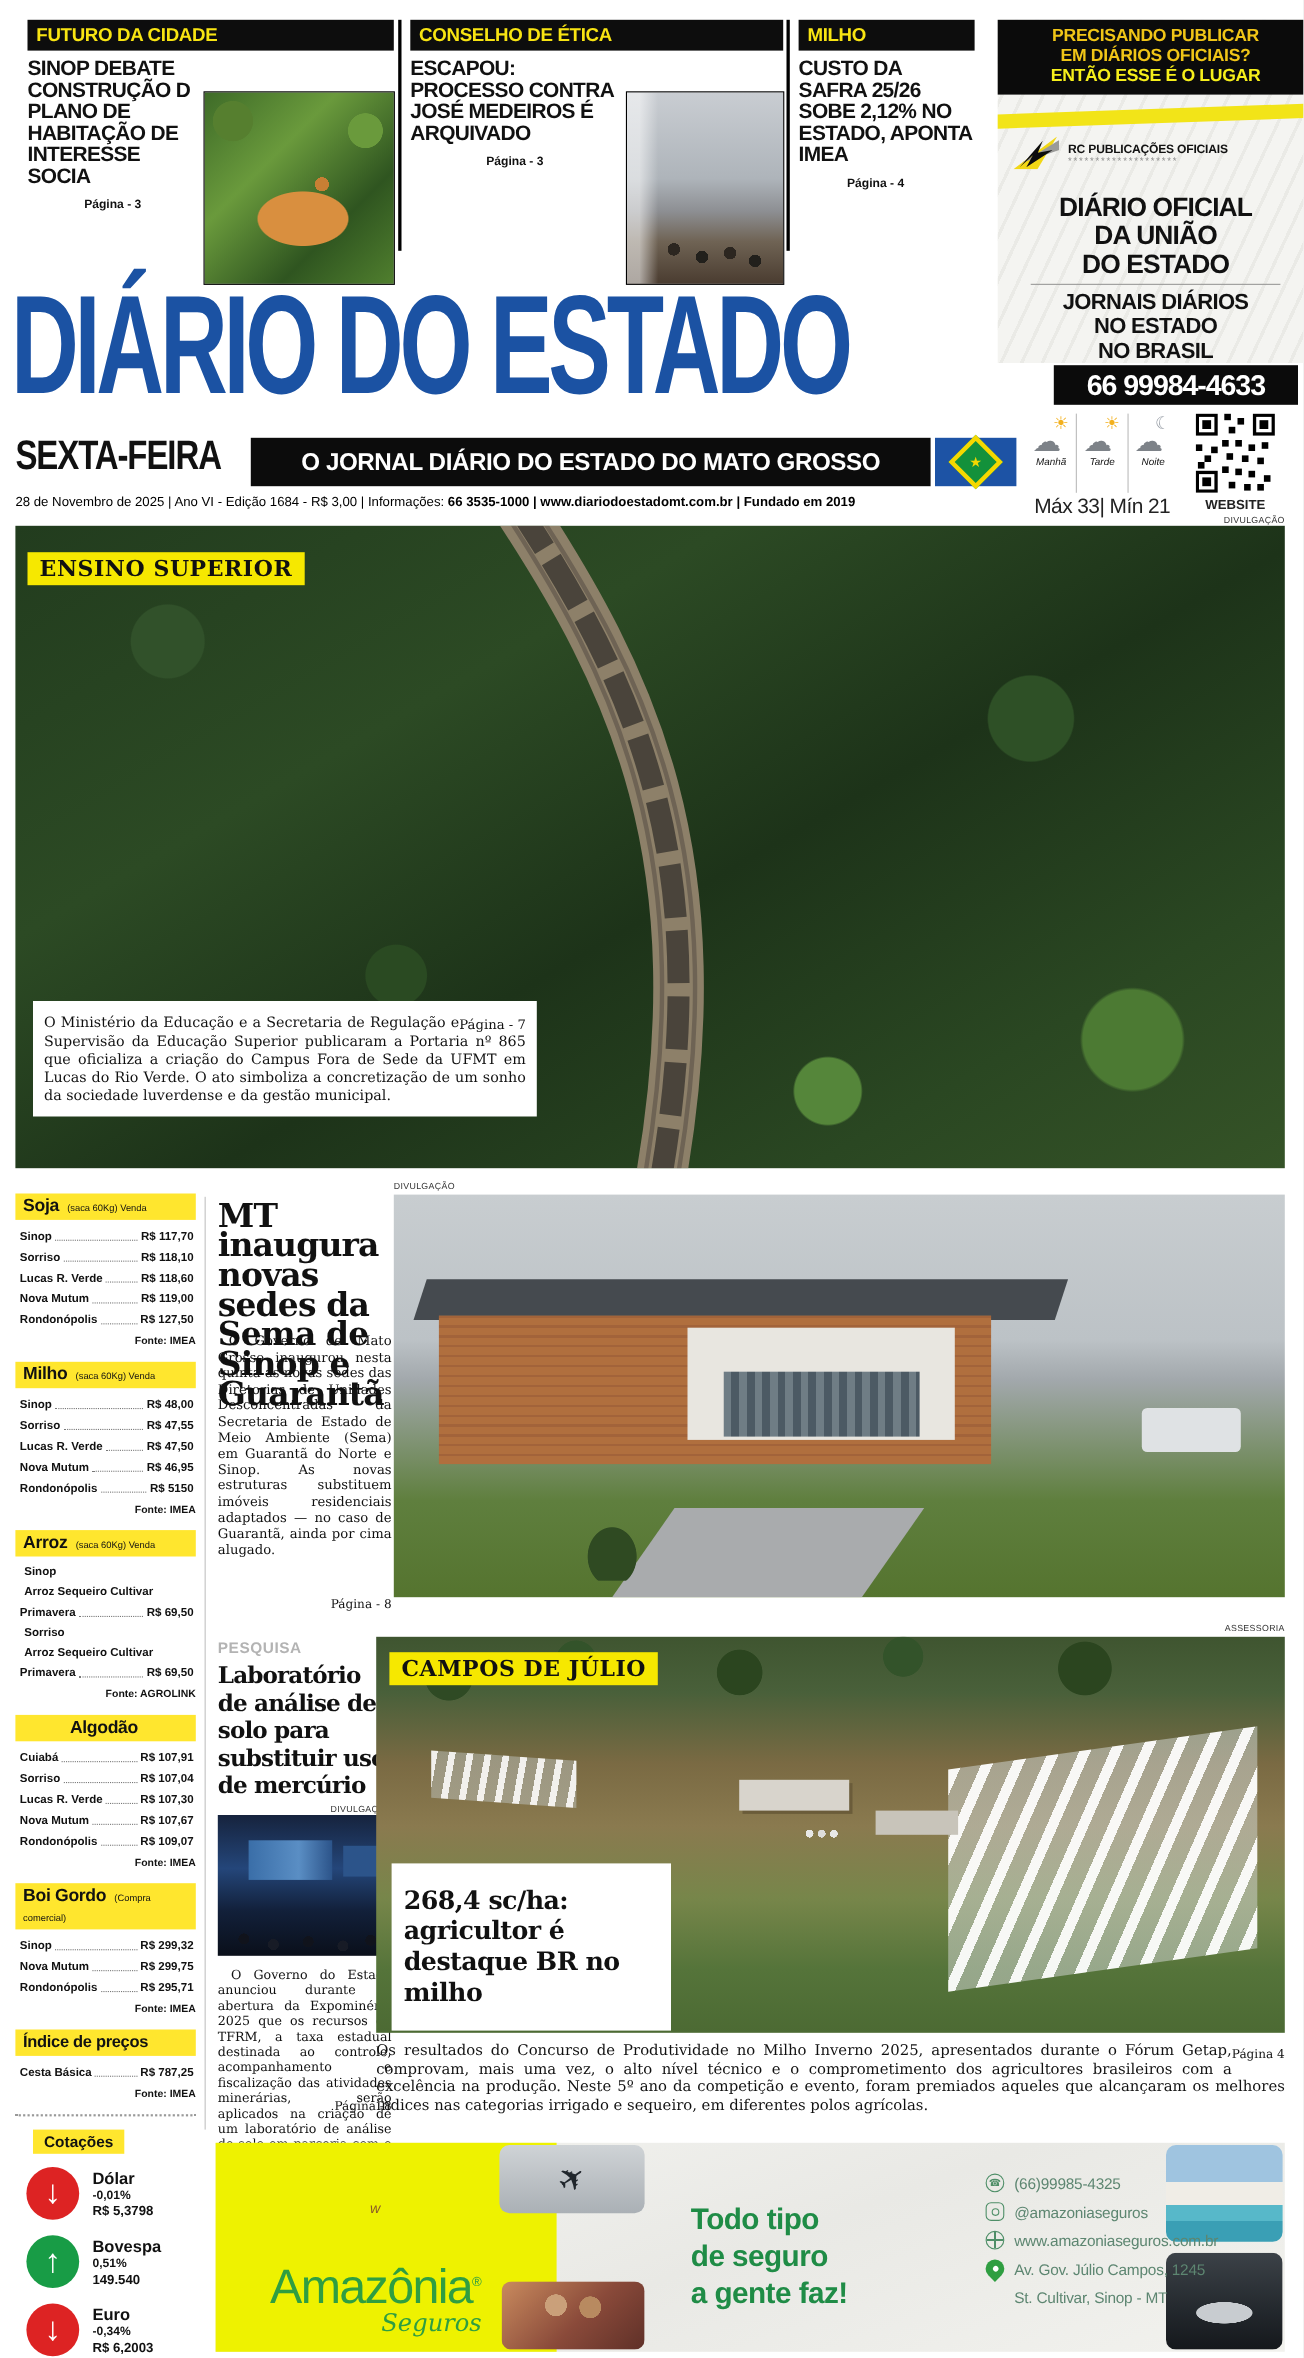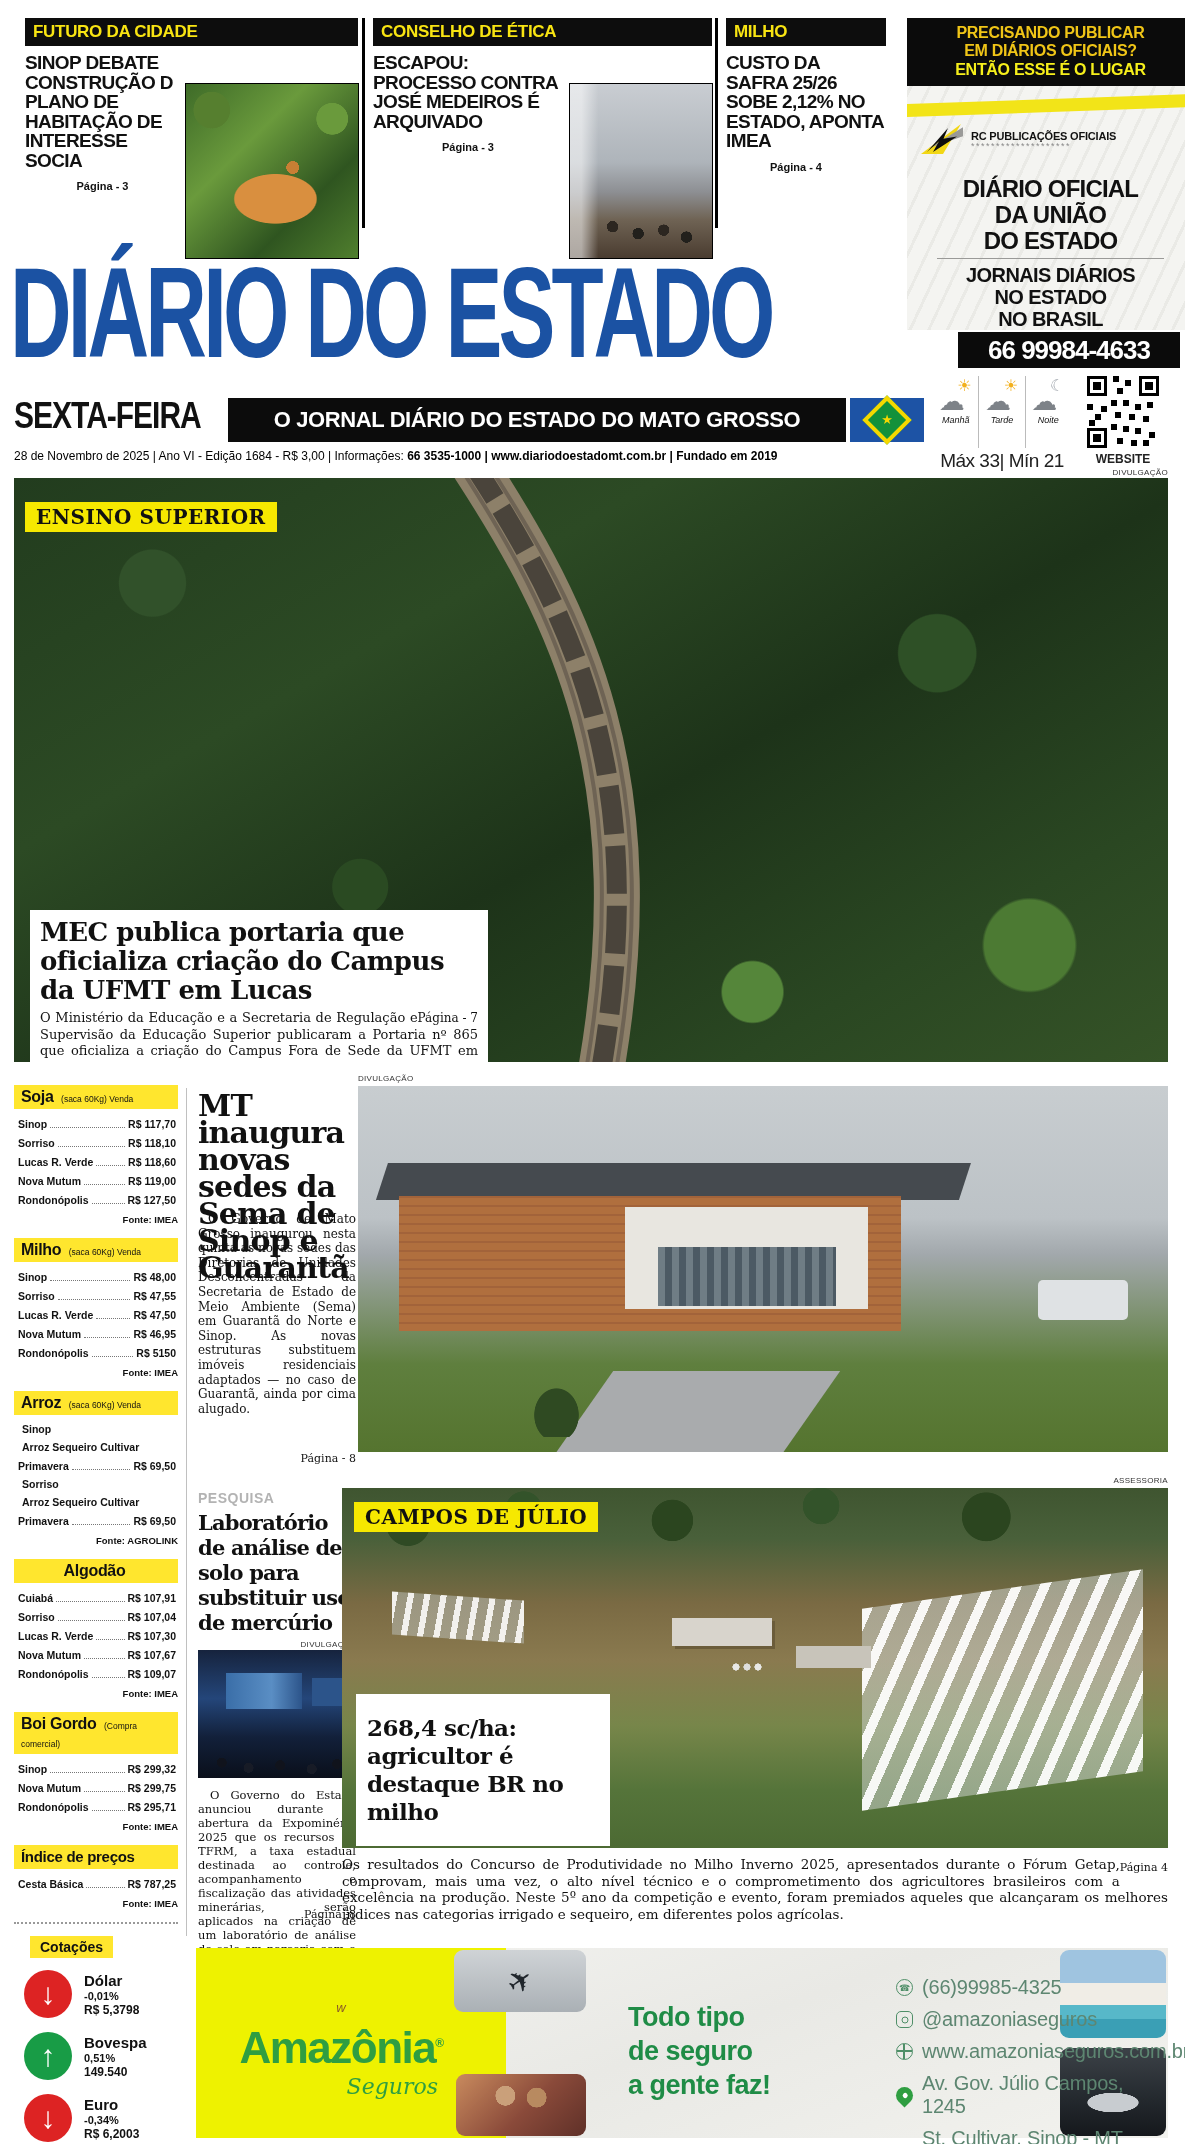--- a/index.html
+++ b/index.html
@@ -180,42 +180,42 @@
       font-family:"DejaVu Serif",serif;font-weight:bold;font-size:23px;line-height:28px;letter-spacing:-0.5px;}
   .cornb{position:absolute;left:342px;top:1856px;width:826px;font-family:"DejaVu Serif",serif;
       font-size:13.5px;line-height:16.5px;text-align:justify;}
   .cornb .pg{float:right;font-size:11px;margin-top:4px;}
   
   .bigad{position:absolute;left:196px;top:1948px;width:972px;height:190px;background:
       linear-gradient(160deg,#f4f4f1 0%,#e9e9e5 50%,#f2f2ee 100%);}
   .ad-yellow{position:absolute;left:0;top:0;width:310px;height:190px;background:#eef200;}
   .brand{position:absolute;left:20px;top:52px;width:250px;text-align:center;color:#2f9e41;}
   .brandmark{font-size:13px;color:#8a5a28;font-style:italic;}
-  .brandname{font-weight:bold;font-size:44px;letter-spacing:-1.5px;line-height:56px;}
+  .brandname{font-weight:normal;font-size:44px;letter-spacing:-1.5px;line-height:45px;margin-top:37px;}
   .brandname sup{font-size:12px;}
   .brandsub{font-family:"DejaVu Serif",serif;font-style:italic;font-size:22px;text-align:right;
       padding-right:28px;margin-top:-2px;}
   .ad-plane{position:absolute;left:258px;top:2px;width:132px;height:62px;border-radius:9px;overflow:hidden;
       background:linear-gradient(180deg,#cfd3d6,#aab0b5);}
   .ad-plane .pl{position:absolute;left:50%;top:50%;transform:translate(-50%,-50%) rotate(-35deg);
       color:#20262c;font-size:30px;}
   .ad-couple{position:absolute;left:260px;bottom:2px;width:130px;height:62px;border-radius:9px;
       background:radial-gradient(circle 14px at 38% 35%,#caa07a 70%,transparent 72%),
       radial-gradient(circle 14px at 62% 38%,#b88a60 70%,transparent 72%),
       linear-gradient(135deg,#c98b5e 0%,#8a4a3a 55%,#5f3028 100%);}
   .ad-house{position:absolute;right:2px;top:2px;width:106px;height:88px;border-radius:9px;overflow:hidden;
       background:linear-gradient(180deg,#9fc4e0 0 38%,#f0ede6 38% 62%,#57b8c9 62% 78%,#3a9fb5 78% 100%);}
   .ad-car{position:absolute;right:2px;bottom:2px;width:106px;height:88px;border-radius:9px;overflow:hidden;
       background:radial-gradient(ellipse 42px 16px at 50% 62%,#c8ccd0 60%,transparent 62%),
       linear-gradient(180deg,#3c4248 0%,#23282d 60%,#15181c 100%);}
   .ad-slogan{position:absolute;left:432px;top:52px;width:240px;color:#1f8c46;font-weight:bold;
       font-size:27px;line-height:34px;letter-spacing:-0.5px;}
   .ad-contacts{position:absolute;left:700px;top:28px;width:268px;}
   .contact{display:flex;align-items:center;gap:9px;margin-bottom:9px;}
-  .ctext{font-size:20px;color:#5d8671;letter-spacing:-0.2px;}
+  .ctext{font-size:14px;color:#5d8671;letter-spacing:-0.2px;}
   .ic{width:17px;height:17px;display:inline-block;position:relative;flex:0 0 17px;box-sizing:border-box;}
   .ic.whatsapp{border:1.6px solid #4f8f68;border-radius:50%;}
   .ic.whatsapp::after{content:"☎";position:absolute;left:50%;top:50%;transform:translate(-50%,-54%);
       font-size:9px;color:#4f8f68;}
   .ic.instagram{border:1.6px solid #4f8f68;border-radius:5px;}
   .ic.instagram::after{content:"";position:absolute;left:50%;top:50%;transform:translate(-50%,-50%);
       width:5px;height:5px;border:1.6px solid #4f8f68;border-radius:50%;}
   .ic.globe{border:1.6px solid #4f8f68;border-radius:50%;background:
       linear-gradient(transparent 42%,#4f8f68 42% 54%,transparent 54%),
       linear-gradient(90deg,transparent 42%,#4f8f68 42% 54%,transparent 54%);}
@@ -356,21 +356,20 @@
 
   <div class="mainphoto">
     <svg width="1154" height="584" viewBox="0 0 1154 584" style="position:absolute;left:0;top:0;">
       <path d="M455,-20 C560,140 640,300 585,604" stroke="#8d8069" stroke-width="46" fill="none"></path>
       <path d="M455,-20 C560,140 640,300 585,604" stroke="#4a443b" stroke-width="20" fill="none" stroke-dasharray="48 12"></path>
       <path d="M440,-20 C545,140 625,300 570,604" stroke="#6e6354" stroke-width="4" fill="none"></path>
       <path d="M470,-20 C575,140 655,300 600,604" stroke="#6e6354" stroke-width="4" fill="none"></path>
     </svg>
     <div class="storylabel">ENSINO SUPERIOR</div>
     <div class="maincap">
-      <div class="caph">MEC publica portaria que oficializa criação do Campus da UFMT em Lucas</div>
       <div class="capb">
         <span class="pg">Página - 7</span>
         <span>O Ministério da Educação e a Secretaria de Regulação e Supervisão da Educação Superior publicaram a Portaria nº 865 que oficializa a criação do Campus Fora de Sede da UFMT em Lucas do Rio Verde. O ato simboliza a concretização de um sonho da sociedade luverdense e da gestão municipal.</span>
       </div>
     </div>
   </div>
 
   <div class="sidebar">
 
     <div class="msec">

